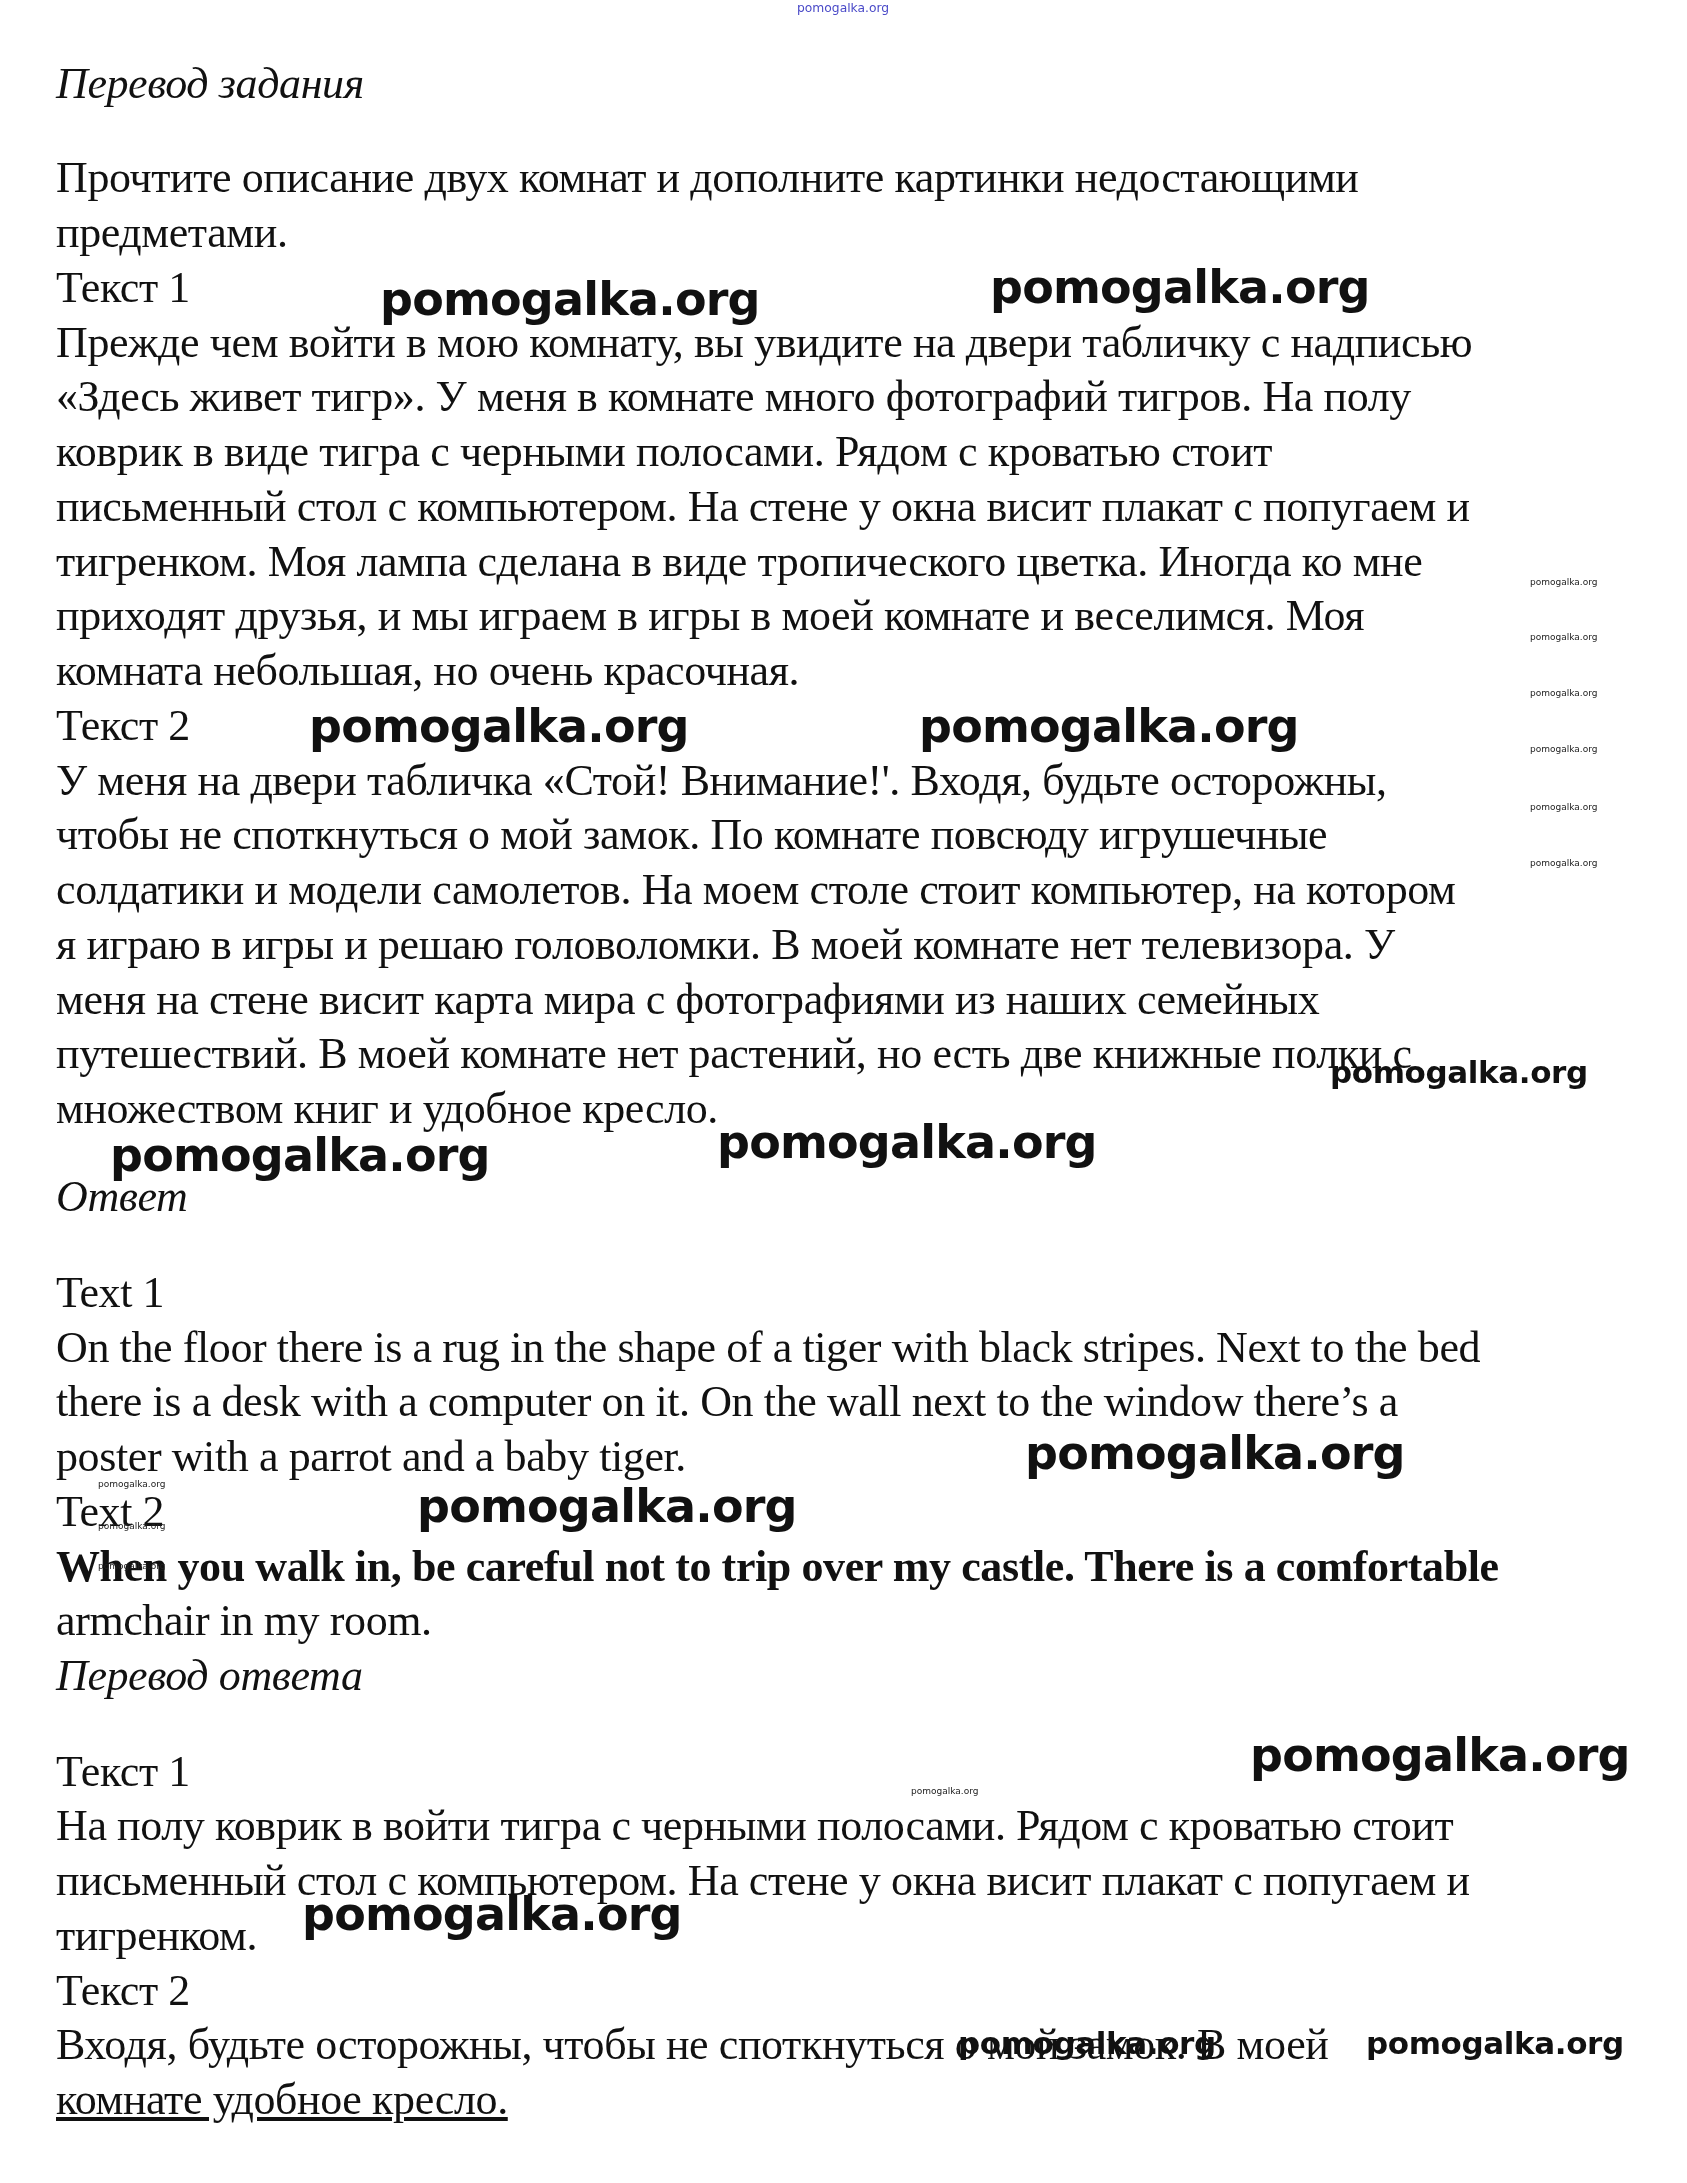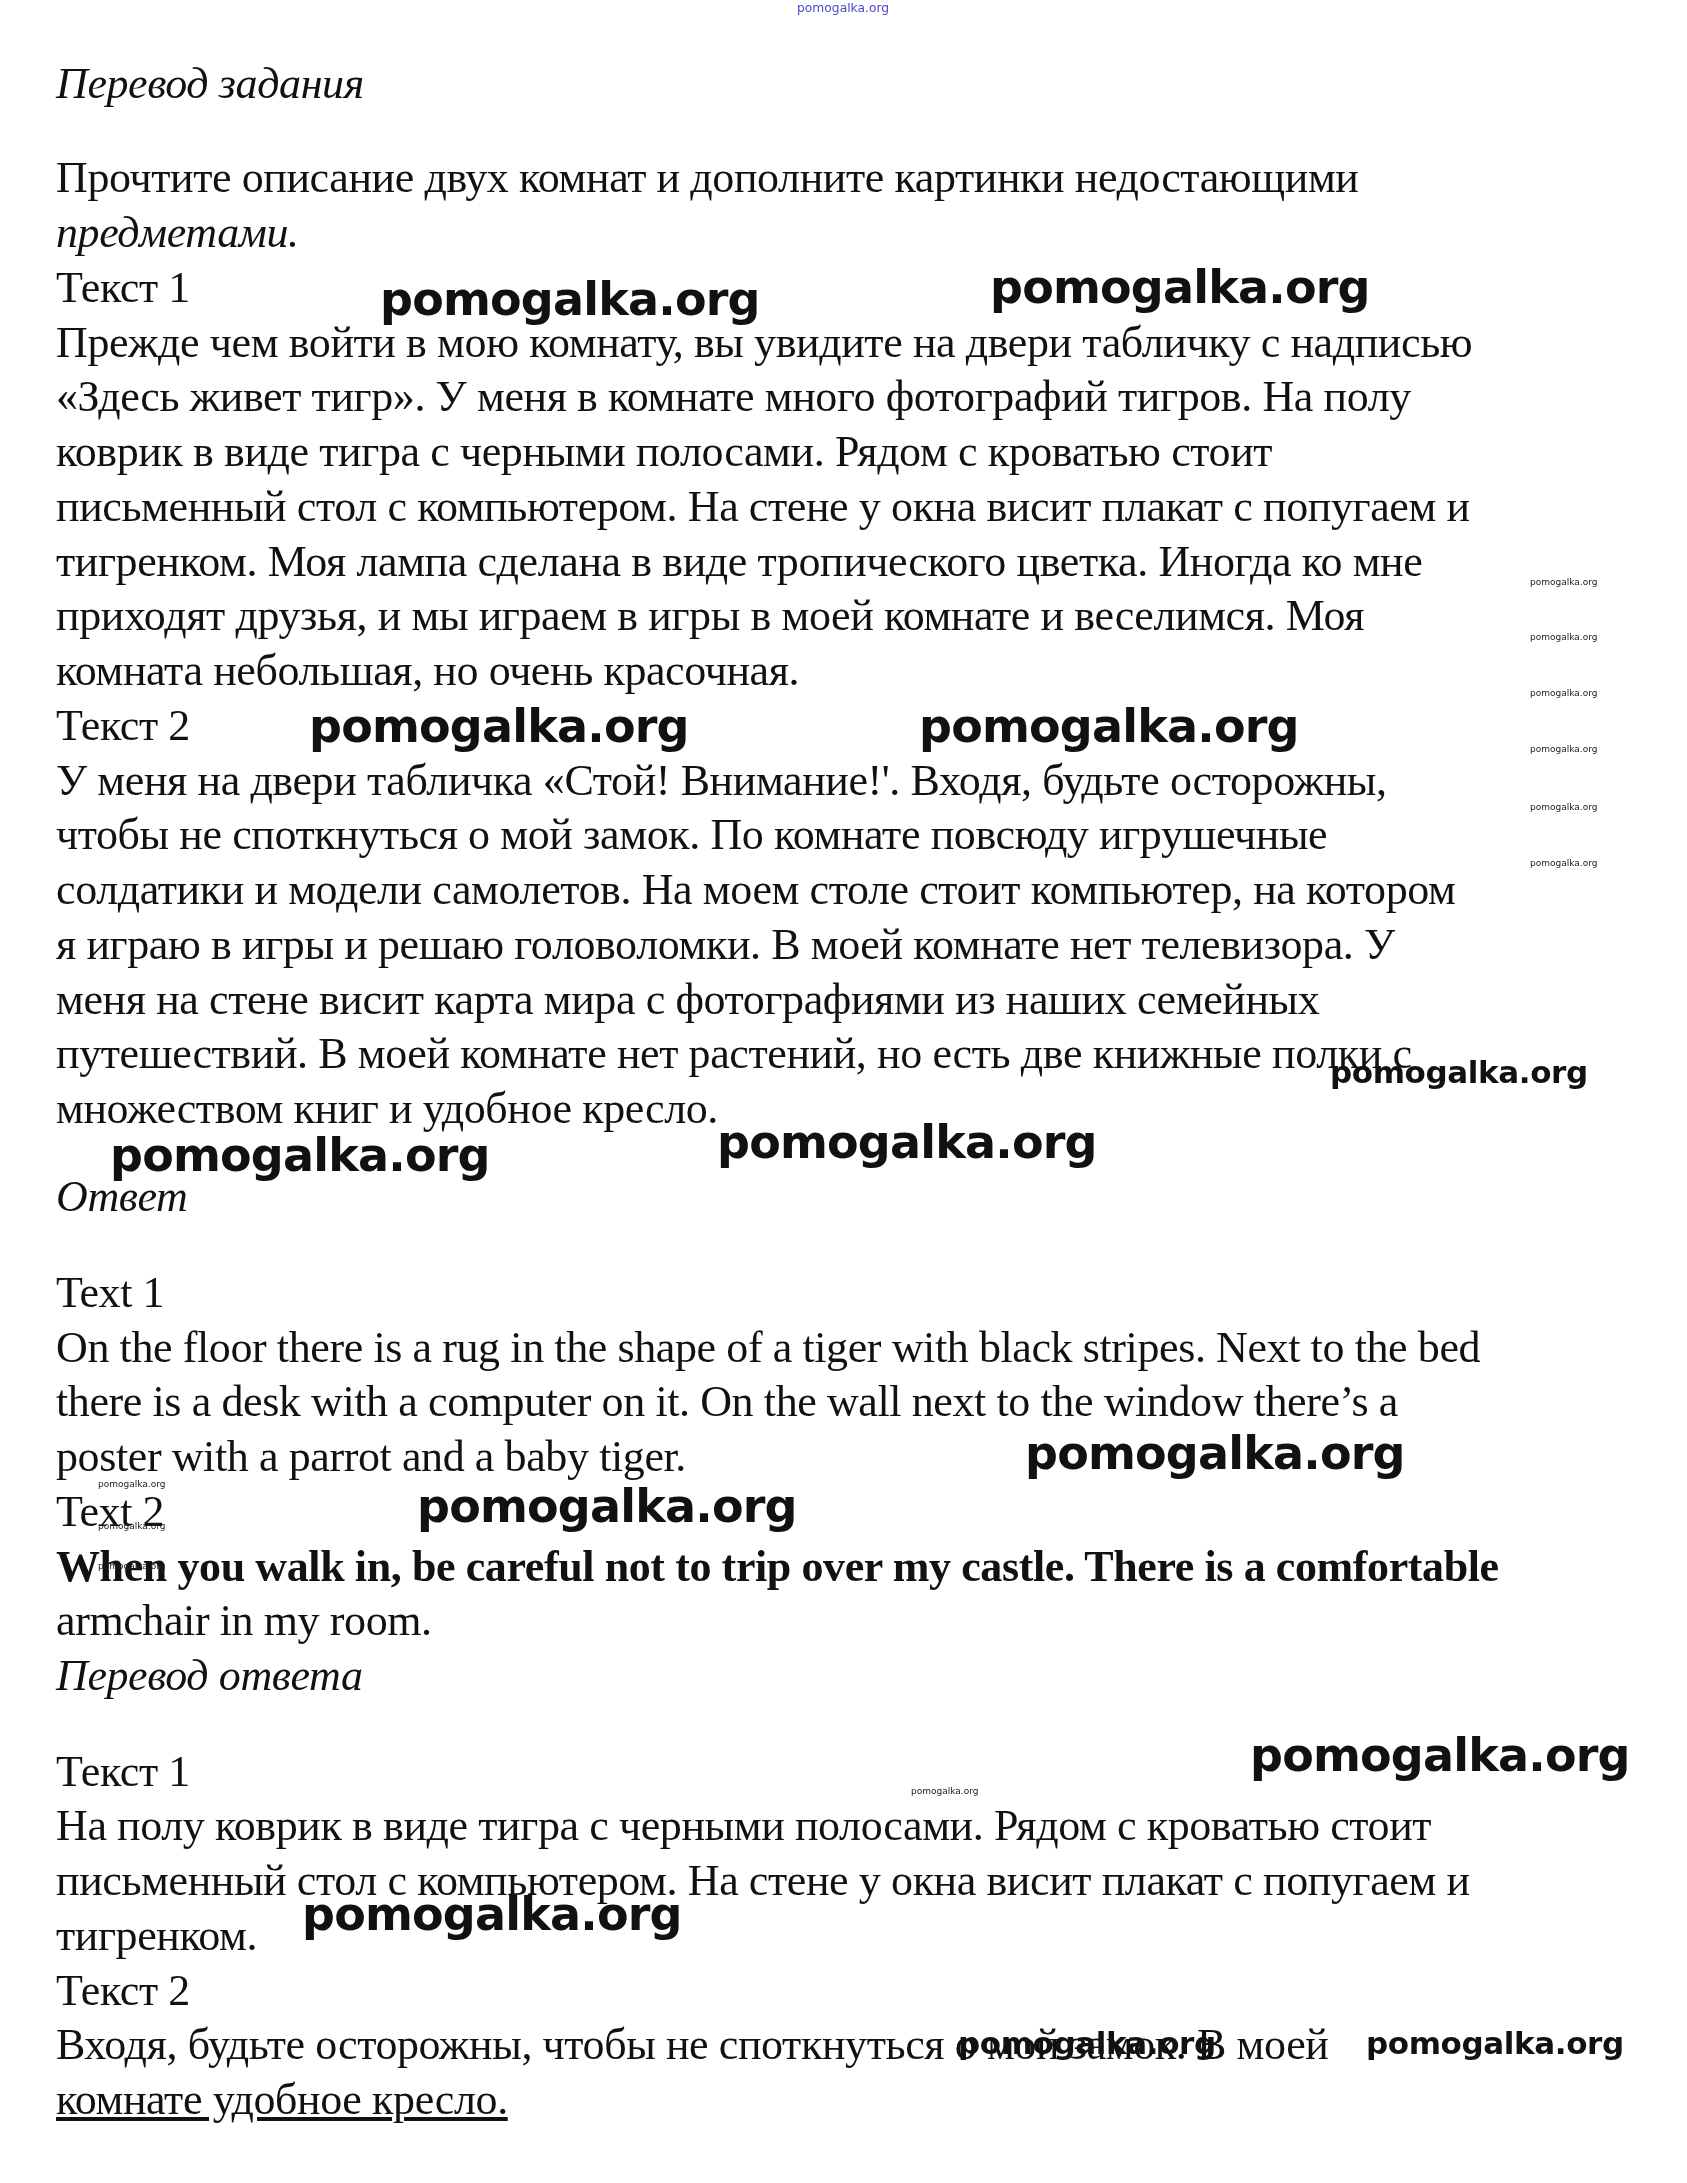--- a/index.html
+++ b/index.html
@@ -68,21 +68,21 @@
 </head>
 <body>
 
 <div class="wm-top">pomogalka.org</div>
 
 <div class="page">
 
   <div class="line italic" style="top:56px;">Перевод задания</div>
 
   <div class="line" style="top:150px;text-align:center;">Прочтите описание двух комнат и дополните картинки недостающими</div>
-  <div class="line" style="top:205px;font-style:italic;">предметами.</div>
+  <div class="line" style="top:205px;">предметами.</div>
 
   <div class="line" style="top:260px;">Текст 1</div>
   <div class="line" style="top:315px;">Прежде чем войти в мою комнату, вы увидите на двери табличку с надписью</div>
   <div class="line" style="top:369px;">«Здесь живет тигр». У меня в комнате много фотографий тигров. На полу</div>
   <div class="line" style="top:424px;">коврик в виде тигра с черными полосами. Рядом с кроватью стоит</div>
   <div class="line" style="top:479px;">письменный стол с компьютером. На стене у окна висит плакат с попугаем и</div>
   <div class="line" style="top:534px;">тигренком. Моя лампа сделана в виде тропического цветка. Иногда ко мне</div>
   <div class="line" style="top:588px;">приходят друзья, и мы играем в игры в моей комнате и веселимся. Моя</div>
   <div class="line" style="top:643px;">комната небольшая, но очень красочная.</div>
 
@@ -102,21 +102,21 @@
   <div class="line" style="top:1374px;">there is a desk with a computer on it. On the wall next to the window there’s a</div>
   <div class="line" style="top:1429px;">poster with a parrot and a baby tiger.</div>
 
   <div class="line" style="top:1484px;">Text 2</div>
   <div class="line" style="top:1539px;font-weight:bold;">When you walk in, be careful not to trip over my castle. There is a comfortable</div>
   <div class="line" style="top:1593px;">armchair in my room.</div>
 
   <div class="line italic" style="top:1648px;">Перевод ответа</div>
 
   <div class="line" style="top:1744px;">Текст 1</div>
-  <div class="line" style="top:1798px;">На полу коврик в виде тигра с черными полосами. Рядом с кроватью стоит</div>
+  <div class="line" style="top:1798px;">На полу коврик в войти тигра с черными полосами. Рядом с кроватью стоит</div>
   <div class="line" style="top:1853px;">письменный стол с компьютером. На стене у окна висит плакат с попугаем и</div>
   <div class="line" style="top:1908px;">тигренком.</div>
 
   <div class="line" style="top:1963px;">Текст 2</div>
   <div class="line" style="top:2017px;">Входя, будьте осторожны, чтобы не споткнуться о мой замок. В моей</div>
   <div class="line" style="top:2072px;text-decoration:underline;">комнате удобное кресло.</div>
 </div>
 
 <div class="wm-big" style="left:380px; top:272px;">pomogalka.org</div>
 <div class="wm-big" style="left:990px; top:260px;">pomogalka.org</div>

